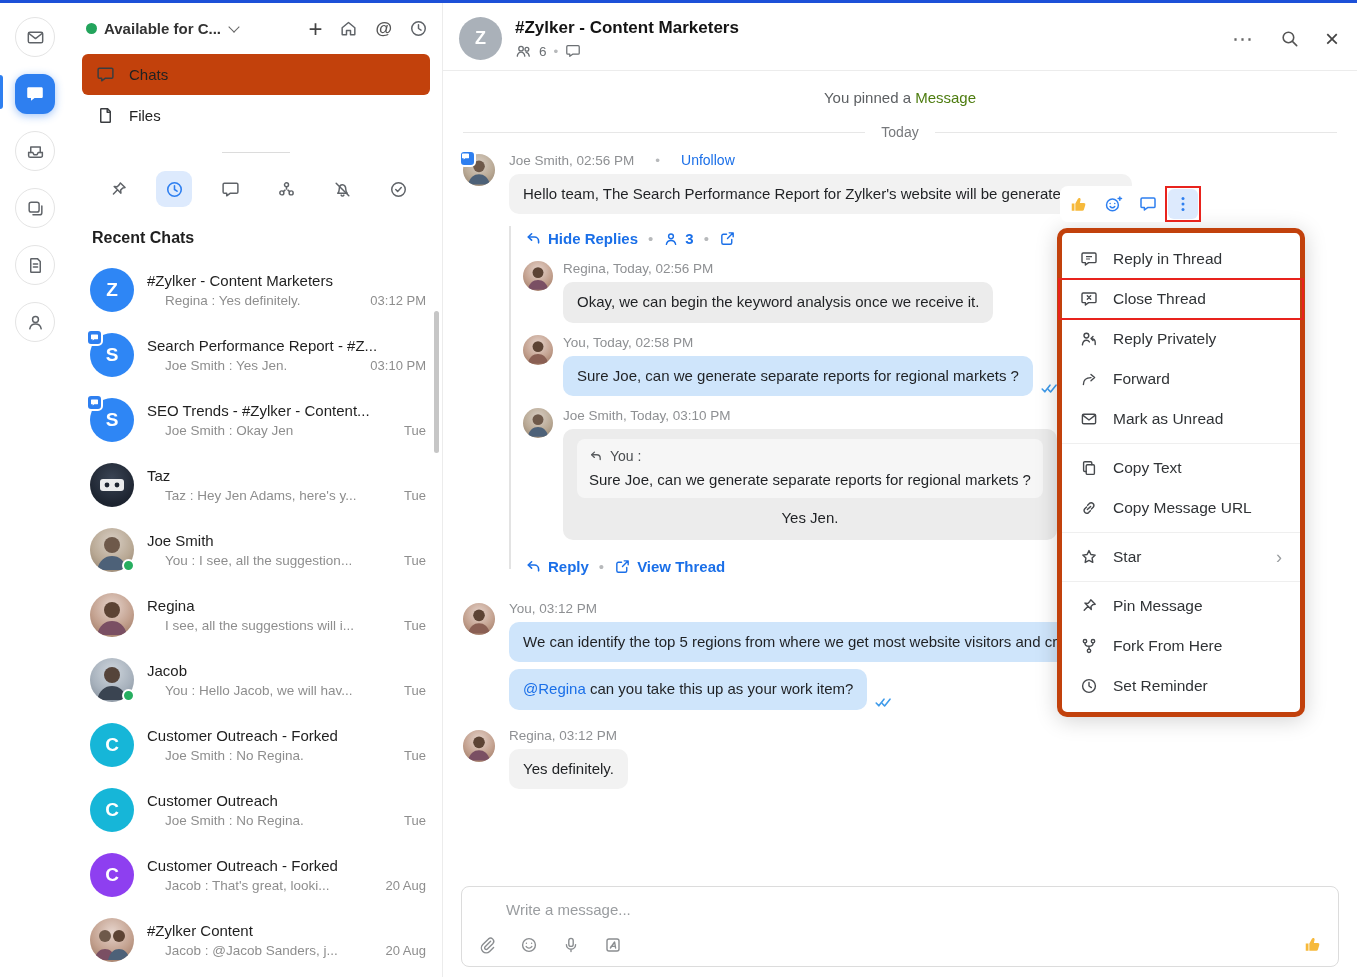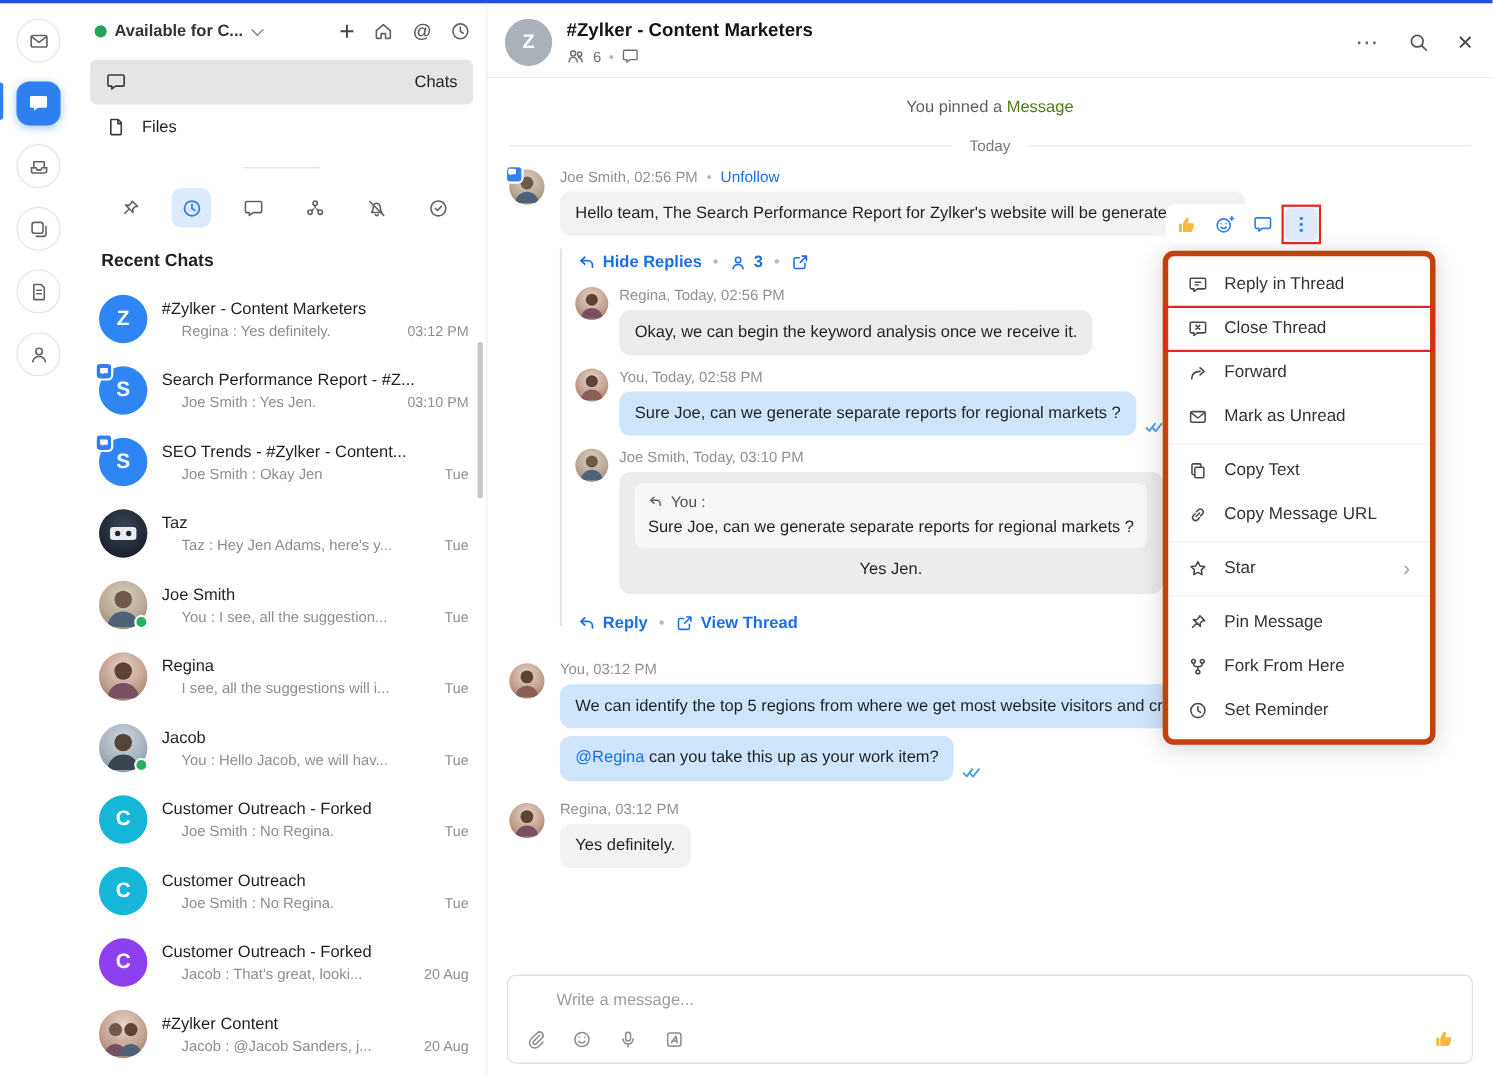--- a/index.html
+++ b/index.html
@@ -25,21 +25,21 @@
   .chev-down { width:8px; height:8px; border-right:1.6px solid #666; border-bottom:1.6px solid #666;
     transform:rotate(45deg); margin:-3px 0 0 2px; }
   .sb-top-icons { margin-left:auto; display:flex; align-items:center; gap:17px; color:#5f6368; }
   .sb-top-icons .ticon { cursor:pointer; display:flex; }
   .plus-glyph { font-size:24px; line-height:20px; color:#444; font-weight:400; }
   .at-glyph { font-size:17px; font-weight:bold; color:#555; }
 
   .sb-nav { padding:6px 12px 0 12px; }
   .sb-nav-item { display:flex; align-items:center; gap:14px; height:41px; padding:0 14px;
     border-radius:6px; font-size:15px; color:#222; cursor:pointer; }
-  .sb-nav-item.active { background:#e5e5e5;justify-content:space-between; }
+  .sb-nav-item.active { background:#c2410c; }
   .sb-divider { width:68px; border-top:1.5px solid #dcdcdc; margin:16px auto 10px auto; }
 
   .filter-row { display:flex; align-items:center; justify-content:space-between; padding:8px 26px 6px 30px; color:#5f6368; }
   .filter-btn { width:36px; height:36px; border-radius:9px; display:flex; align-items:center; justify-content:center; cursor:pointer; }
   .filter-btn.active { background:#ddeafd; color:#2e7ff0; }
 
   .sb-heading { font-size:16px; font-weight:bold; color:#1f1f1f; padding:16px 0 10px 22px; }
 
   .chat-list { }
   .chat-item { display:flex; align-items:center; gap:13px; height:65px; padding:0 16px 0 20px; cursor:pointer; }
@@ -78,21 +78,21 @@
 
   .messages { flex:1; padding:10px 20px 0 20px; position:relative; overflow:hidden; }
   .pinned-note { text-align:center; font-size:15px; color:#5c5f62; padding:8px 0 4px; }
   .link { color:#4d7c0f; cursor:pointer; }
   .day-divider { display:flex; align-items:center; gap:16px; color:#77797c; font-size:14px; margin:14px 0 12px; }
   .day-divider:before, .day-divider:after { content:""; flex:1; border-top:1px solid #e7e7e7; }
 
   .msg-row { display:flex; gap:14px; }
   .msg-av { width:32px; height:32px; border-radius:50%; position:relative; flex:0 0 auto; margin-top:2px; }
   .msg-av svg.sil { position:absolute; inset:0; border-radius:50%; overflow:hidden; }
-  .meta-line { font-size:13.5px; color:#8e9093; display:flex; align-items:center; gap:8px; margin-bottom:6px; }
+  .meta-line { font-size:13.5px; color:#8e9093; display:flex; align-items:center; gap:21px; margin-bottom:6px; }
   .unfollow { font-size:14px; color:#1a6fe8; cursor:pointer; }
   .bubble { display:inline-block; border-radius:10px; padding:10px 14px; font-size:15px; color:#1f2124; line-height:1.35; }
   .bub-gray { background:#f2f2f2; }
   .bub-gray2 { background:#ececec; }
   .bub-blue { background:#cfe5fb; }
   .bullet { color:#b7b9bb; }
 
   .thread { margin-left:46px; position:relative; padding-left:12px; margin-top:10px; }
   .thread:before { content:""; position:absolute; left:0; top:2px; bottom:14px; border-left:2px solid #e3e3e3; }
   .thread-actions { display:flex; align-items:center; gap:10px; padding:6px 0 8px 4px; font-size:15px; }
@@ -752,20 +752,30 @@
         <svg width="18" height="18" viewBox="0 0 18 18" fill="none" stroke="currentColor" stroke-width="1.4" stroke-linecap="round" stroke-linejoin="round">
           <path d="M3.2 3h11.6c.66 0 1.2.54 1.2 1.2v7.2c0 .66-.54 1.2-1.2 1.2H8.6L5.4 15v-2.4H3.2c-.66 0-1.2-.54-1.2-1.2V4.2C2 3.54 2.54 3 3.2 3z"></path>
           <path d="M7.3 5.8l3.4 3.4M10.7 5.8L7.3 9.2"></path>
         </svg>
       </span>
     <span>Close Thread</span>
   </div>
   <div class="menu-item">
     <span class="mi-icon">
         <svg width="18" height="18" viewBox="0 0 18 18" fill="none" stroke="currentColor" stroke-width="1.4" stroke-linecap="round" stroke-linejoin="round">
+          <circle cx="6.4" cy="5.6" r="2.4"></circle>
+          <path d="M2.4 14.8c.4-3 2-4.6 4-4.6 1.2 0 2.3.6 3 1.7"></path>
+          <path d="M11 8.6l2-2M11 8.6l2 2M11 8.6c2.6 0 4.2 1.3 4.2 3.7v2.2"></path>
+        </svg>
+      </span>
+    <span>Reply Privately</span>
+  </div>
+  <div class="menu-item">
+    <span class="mi-icon">
+        <svg width="18" height="18" viewBox="0 0 18 18" fill="none" stroke="currentColor" stroke-width="1.4" stroke-linecap="round" stroke-linejoin="round">
           <path d="M3.4 14.6c0-4.6 3-7 7.6-7"></path>
           <path d="M11 4.4l3.6 3.2L11 10.8"></path>
         </svg>
       </span>
     <span>Forward</span>
   </div>
   <div class="menu-item">
     <span class="mi-icon">
         <svg width="18" height="18" viewBox="0 0 18 18" fill="none" stroke="currentColor" stroke-width="1.4" stroke-linecap="round" stroke-linejoin="round">
           <rect x="2.4" y="4.2" width="13.2" height="9.6" rx="1.4"></rect>

